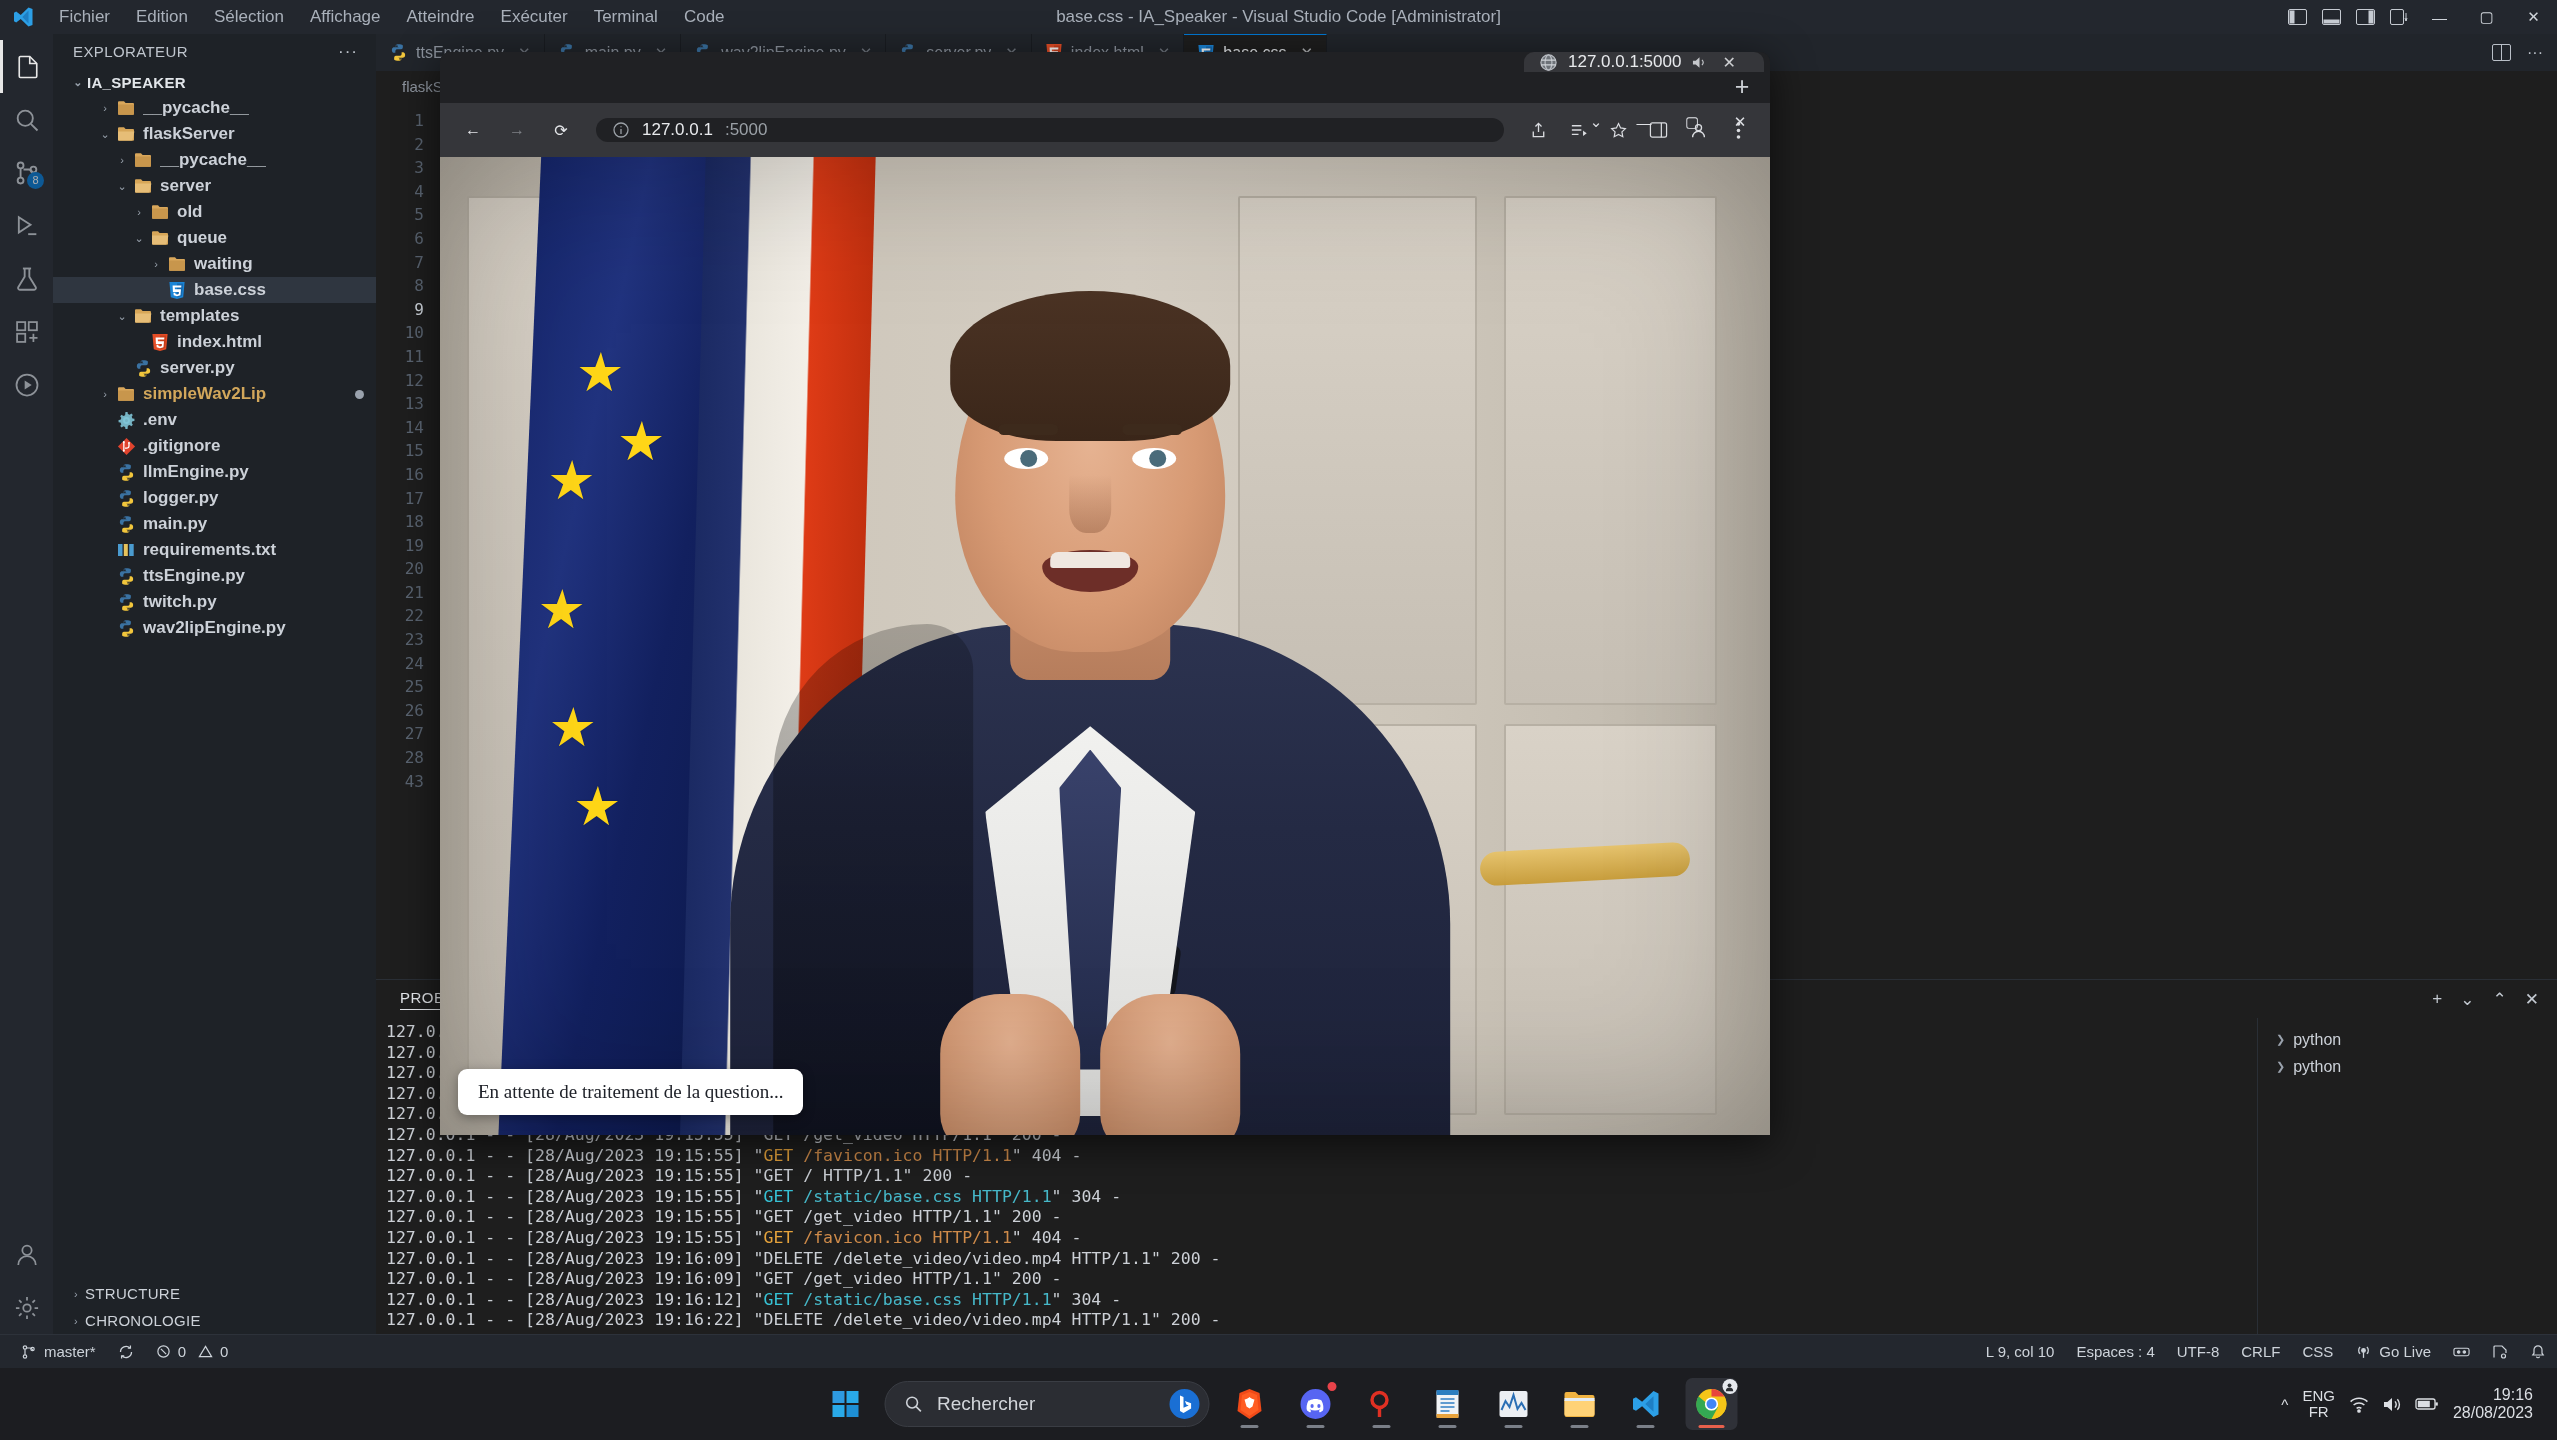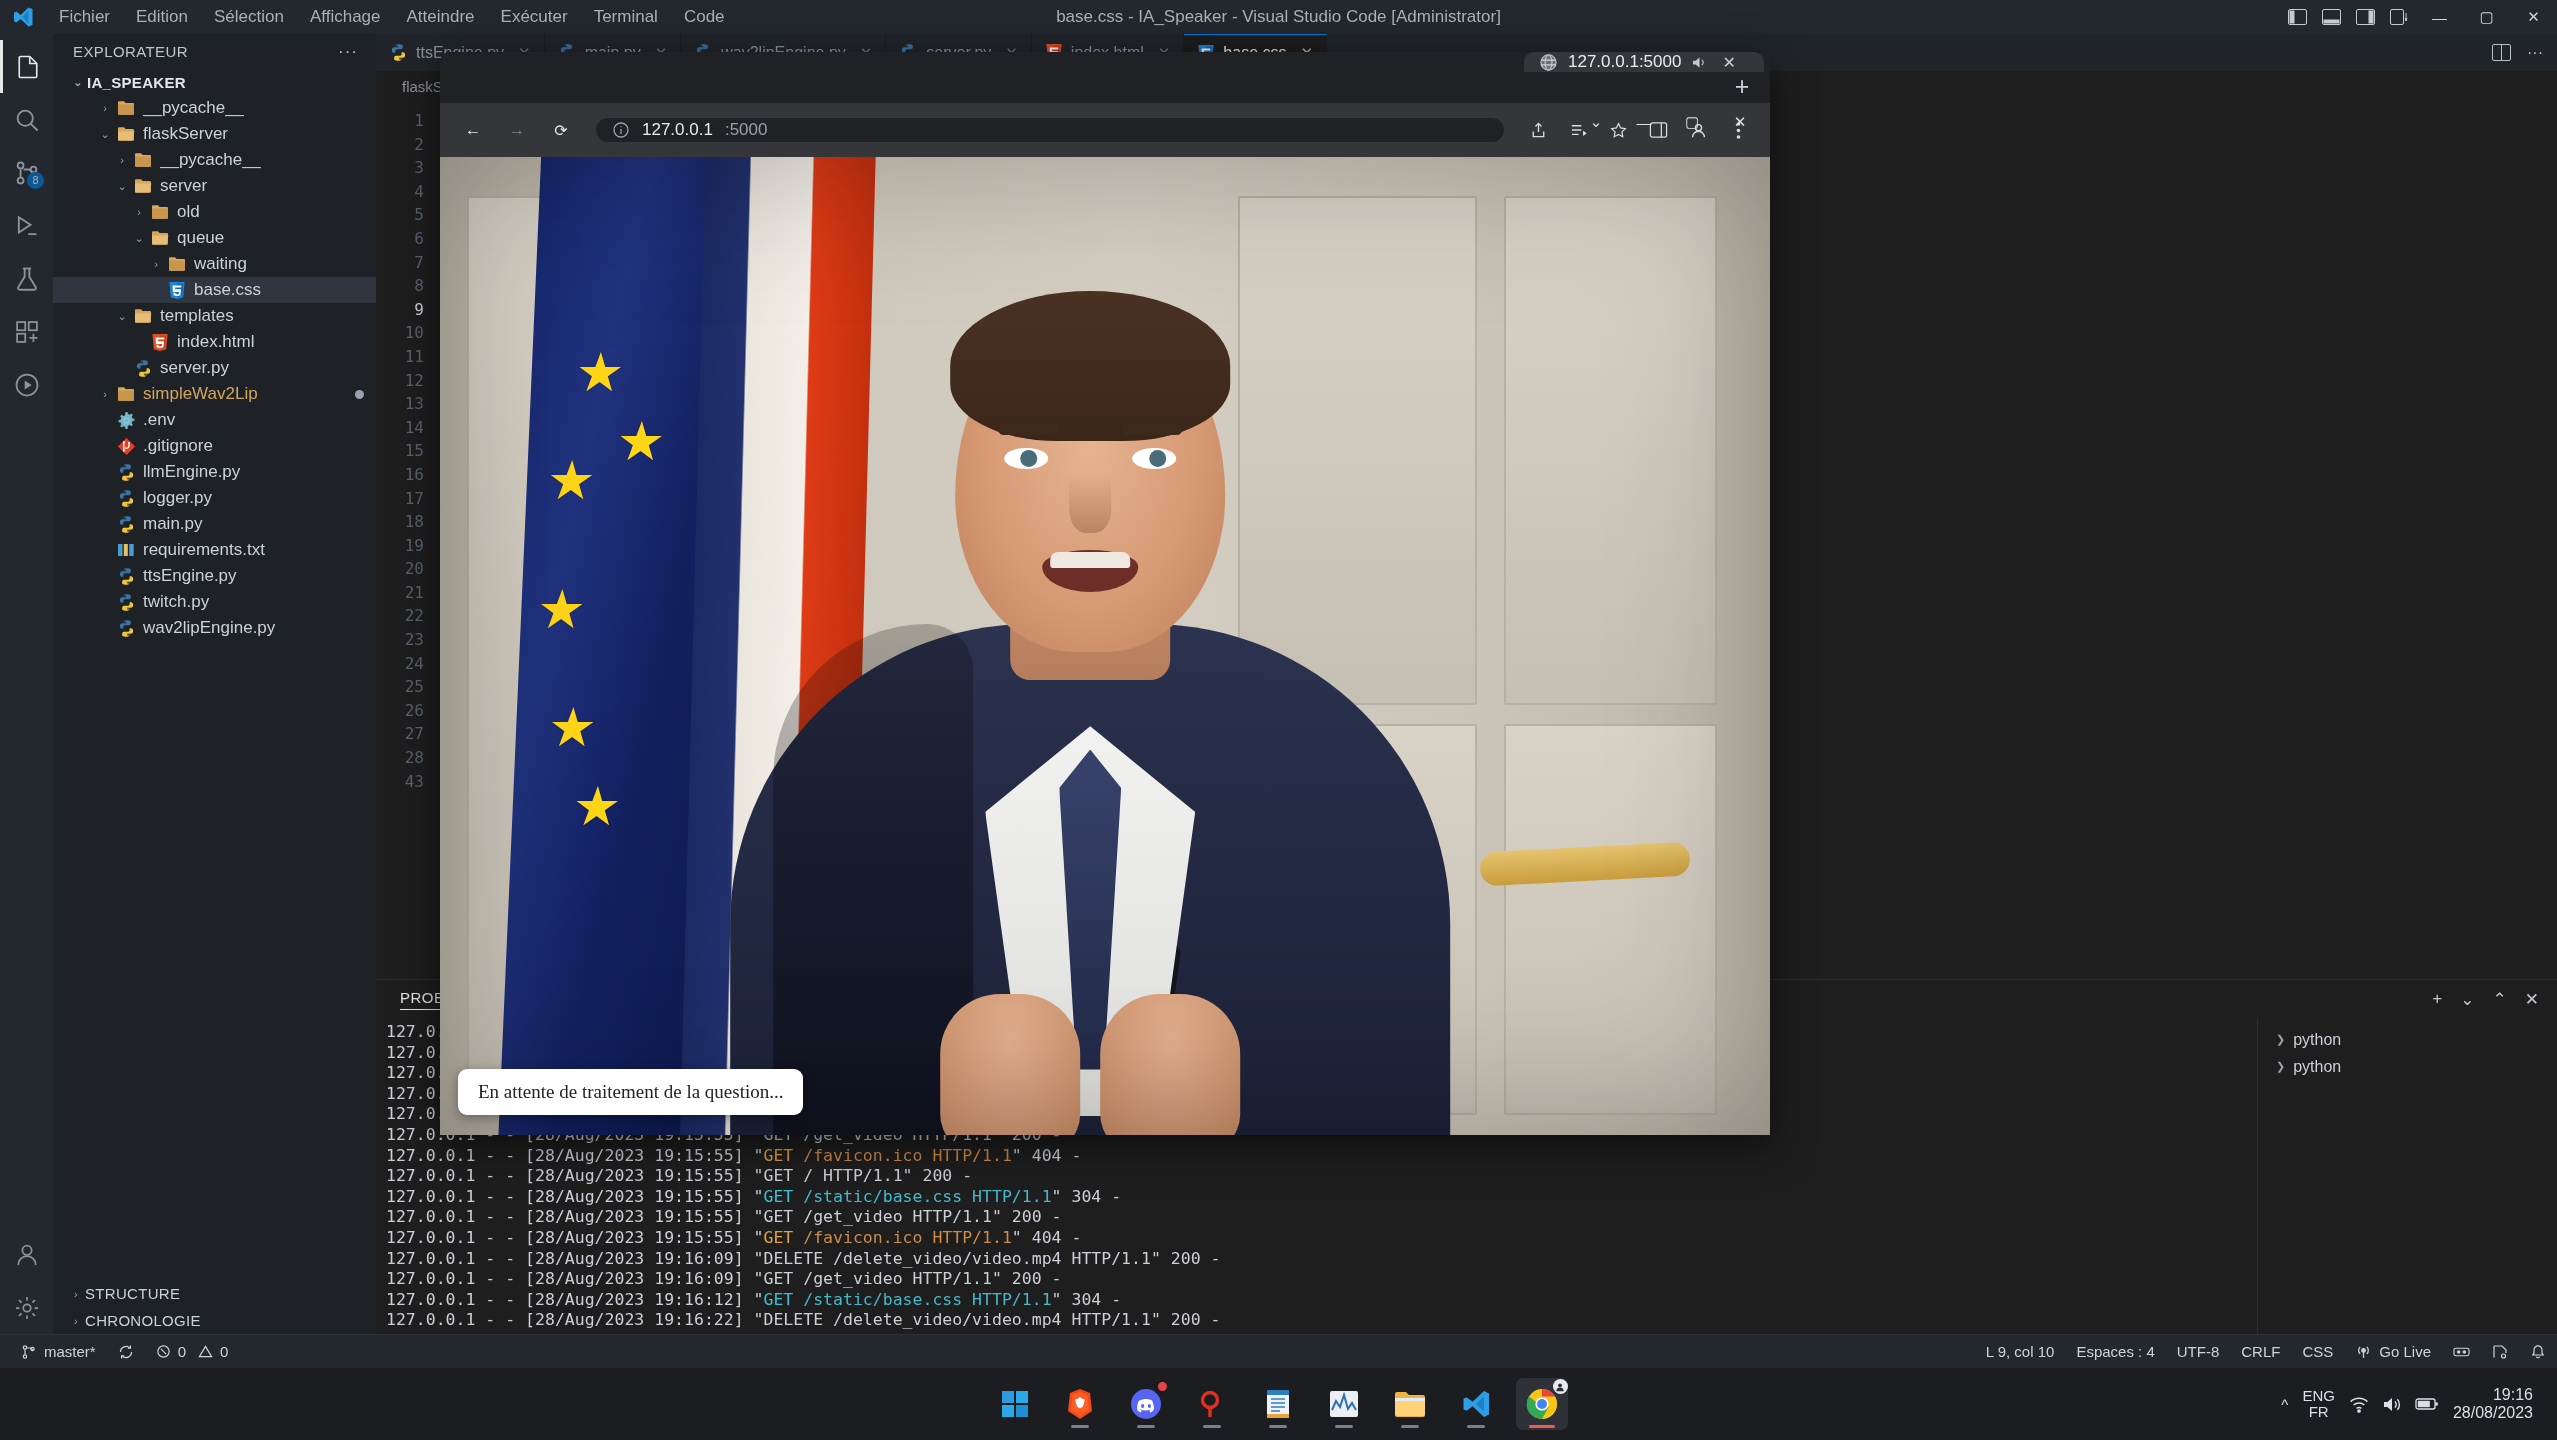--- a/index.html
+++ b/index.html
@@ -47,21 +47,21 @@
   
   .sidebar { width:323px; background:#1e2227; flex:0 0 323px; display:flex; flex-direction:column; min-height:0; }
   .sb-head { height:35px; display:flex; align-items:center; padding:0 8px 0 20px; color:#bfc5cd; font-size:15px; letter-spacing:.4px; }
   .sb-dots { margin-left:auto; color:#bfc5cd; font-size:17px; letter-spacing:1px; padding-right:10px; }
   .tree { flex:1; overflow:hidden; font-size:17px; color:#ccd1d8; }
   .row { height:26px; display:flex; align-items:center; white-space:nowrap; padding-right:6px; }
   .row.selected { background:#2f3640; }
   .row.root { font-weight:bold; font-size:15px; letter-spacing:.3px; color:#e2e6ea; padding-left:16px; }
   .chev { width:18px; flex:0 0 18px; display:flex; align-items:center; justify-content:center; color:#97a0ab; font-size:11px; }
   .ficon { width:24px; flex:0 0 24px; display:flex; align-items:center; justify-content:center; margin-right:5px; }
-  .lbl { overflow:hidden; text-overflow:ellipsis; }
+  .lbl { overflow:hidden; text-overflow:ellipsis;font-weight:bold; }
   .lbl.folder-accent { color:#d2a75b; }
   .sb-foot { font-size:15px; color:#ccd1d8; }
   .sb-foot .row { height:27px; padding-left:14px; font-size:15px; letter-spacing:.3px; }
 
   
   .editorcol { flex:1; display:flex; flex-direction:column; min-width:0; background:#1e1e1e; }
   .tabsbar { height:37px; background:#21252b; display:flex; align-items:stretch; position:relative; }
   .tab { display:flex; align-items:center; gap:8px; padding:0 13px; background:#21252b; color:#8d949e; font-size:16px;
          border-right:1px solid #191c21; min-width:0; max-width:230px; }
   .tab.active { background:#1e1e1e; color:#e6e9ed; border-top:1px solid #0078d4; }
@@ -923,20 +923,35 @@
   <div class="taskbar">
     <div class="tb-center">
       <div class="tb-start">
         <svg width="28" height="28" viewBox="0 0 28 28">
             <rect x="1" y="1" width="12" height="12" fill="#2e9ae0"></rect>
             <rect x="15" y="1" width="12" height="12" fill="#29a9e8"></rect>
             <rect x="1" y="15" width="12" height="12" fill="#29a9e8"></rect>
             <rect x="15" y="15" width="12" height="12" fill="#1e8fd5"></rect>
           </svg>
       </div>
+      <div class="tb-search">
+        <span>
+          <svg width="20" height="20" viewBox="0 0 20 20" fill="none" stroke="#cdd1d7" stroke-width="1.6">
+              <circle cx="8.6" cy="8.6" r="5.4"></circle>
+              <path d="M12.6 12.6 17.4 17.4"></path>
+            </svg>
+        </span>
+        <span style="flex:1">Rechercher</span>
+        <span>
+          <svg width="32" height="32" viewBox="0 0 32 32">
+              <circle cx="16" cy="16" r="15" fill="#1a6fd4"></circle>
+              <path d="M11.5 7.5 15 9v10.8l5.2-2.3-2.4-1-1.4-3.6 6.2 2.4v5.1L15 25l-3.5-1.9z" fill="#fff"></path>
+            </svg>
+        </span>
+      </div>
       <div class="tb-app running">
         <svg width="34" height="34" viewBox="0 0 34 34">
             <path d="M17 2 27 6l2 18-12 8L5 24 7 6z" fill="#f14a18"></path>
             <path d="M17 5 24.5 8l1.5 15-9 6-9-6L9.5 8z" fill="#ff5d23"></path>
             <path d="M17 10c2 2 5 2.5 5 2.5l-2 7-3 2-3-2-2-7s3-.5 5-2.5z" fill="#fff"></path>
           </svg>
       </div>
       <div class="tb-app running" style="position:relative">
         <svg width="34" height="34" viewBox="0 0 34 34">
             <circle cx="17" cy="17" r="15" fill="#5765f2"></circle>

